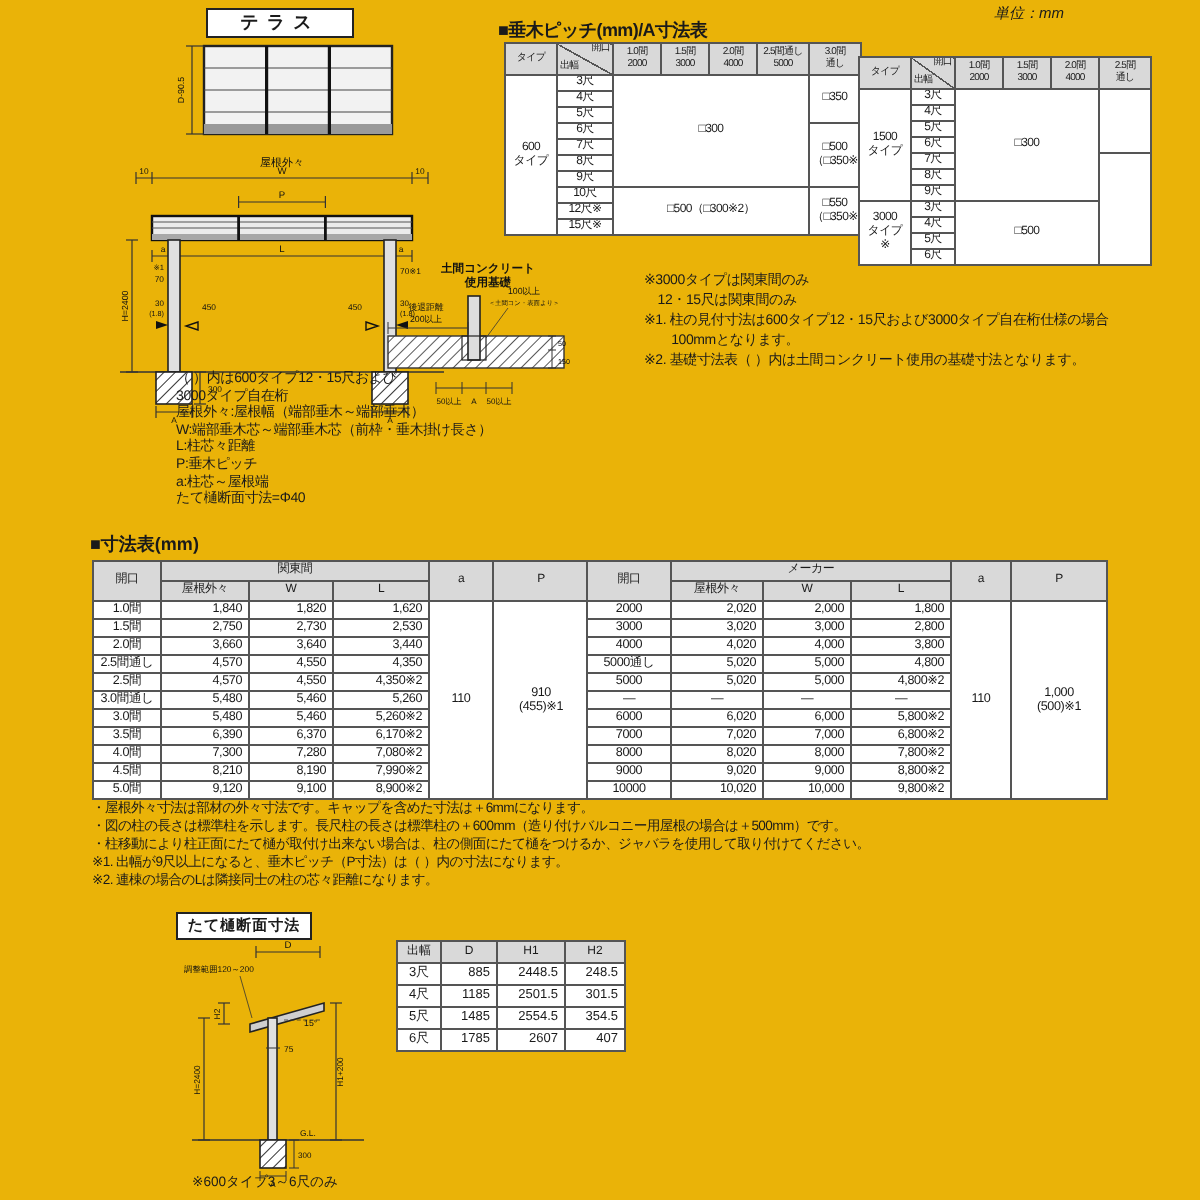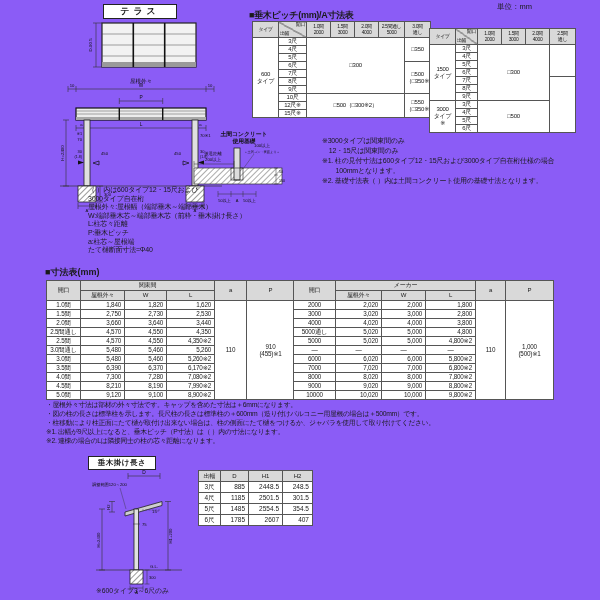--- a/index.html
+++ b/index.html
@@ -1,16 +1,16 @@
 <!DOCTYPE html>
 <html><head>
 <meta charset="utf-8">
 <style>
   html,body{margin:0;padding:0;background:#888;}
-  #page{position:relative;width:600px;height:600px;background:#8b5cf6;overflow:hidden;
+  #page{position:relative;width:600px;height:600px;background:#eab308;overflow:hidden;
         font-family:"Liberation Sans","DejaVu Sans",sans-serif;color:#1a1a1a;margin:0 auto;}
   .abs{position:absolute;}
   .boxlabel{border:1px solid #222;background:#fff;text-align:center;font-weight:bold;}
   .sectitle{font-weight:bold;}
   table{border-collapse:collapse;table-layout:fixed;background:#fff;}
   th,td{border:1px solid #555;text-align:center;vertical-align:middle;
         padding:0 1px;white-space:pre-line;overflow:hidden;line-height:1.15;}
   th{background:#d9d9d9;font-weight:normal;}
   .f-tbl{font-size:6px;letter-spacing:-0.3px;}
   .f-tbl th{font-size:5px;height:15px;letter-spacing:-0.4px;}
@@ -32,21 +32,21 @@
   svg text{fill:#111;font-family:"Liberation Sans","DejaVu Sans",sans-serif;}
   svg{display:block;}
 </style>
 </head>
 <body>
 
 <div id="page">
 
   <div class="abs boxlabel" style="left:103px;top:4px;width:72px;height:13px;font-size:9px;line-height:13px;letter-spacing:4px;">テラス</div>
 
-  <div class="abs" style="left:497px;top:2px;font-size:7.5px;">単位：mm</div>
+  <div class="abs" style="left:497px;top:2px;font-size:7.5px;font-style:italic;">単位：mm</div>
 
   <div class="abs sectitle" style="left:249px;top:9px;font-size:9px;letter-spacing:-0.3px;">■垂木ピッチ(mm)/A寸法表</div>
 
   <table class="abs f-tbl" style="left:252px;top:21px;width:178px;">
     <colgroup>
         <col style="width:26px">
         <col style="width:28px">
         <col style="width:24px">
         <col style="width:24px">
         <col style="width:24px">
@@ -528,21 +528,21 @@
   </table>
 
   <div class="abs foot" style="left:46px;top:400px;width:520px;">
       <div>・屋根外々寸法は部材の外々寸法です。キャップを含めた寸法は＋6mmになります。</div>
       <div>・図の柱の長さは標準柱を示します。長尺柱の長さは標準柱の＋600mm（造り付けバルコニー用屋根の場合は＋500mm）です。</div>
       <div>・柱移動により柱正面にたて樋が取付け出来ない場合は、柱の側面にたて樋をつけるか、ジャバラを使用して取り付けてください。</div>
       <div>※1. 出幅が9尺以上になると、垂木ピッチ（P寸法）は（ ）内の寸法になります。</div>
       <div>※2. 連棟の場合のLは隣接同士の柱の芯々距離になります。</div>
     </div>
 
-  <div class="abs boxlabel" style="left:88px;top:456px;width:66px;height:12px;font-size:7.5px;line-height:12px;letter-spacing:0.5px;">垂木掛け長さ</div>
+  <div class="abs boxlabel" style="left:88px;top:456px;width:66px;height:12px;font-size:7.5px;line-height:12px;letter-spacing:0.5px;">たて樋断面寸法</div>
 
   <table class="abs c-tbl" style="left:198px;top:470px;width:114px;">
     <colgroup>
         <col style="width:22px">
         <col style="width:28px">
         <col style="width:34px">
         <col style="width:30px">
       </colgroup>
     <thead>
         <tr>

